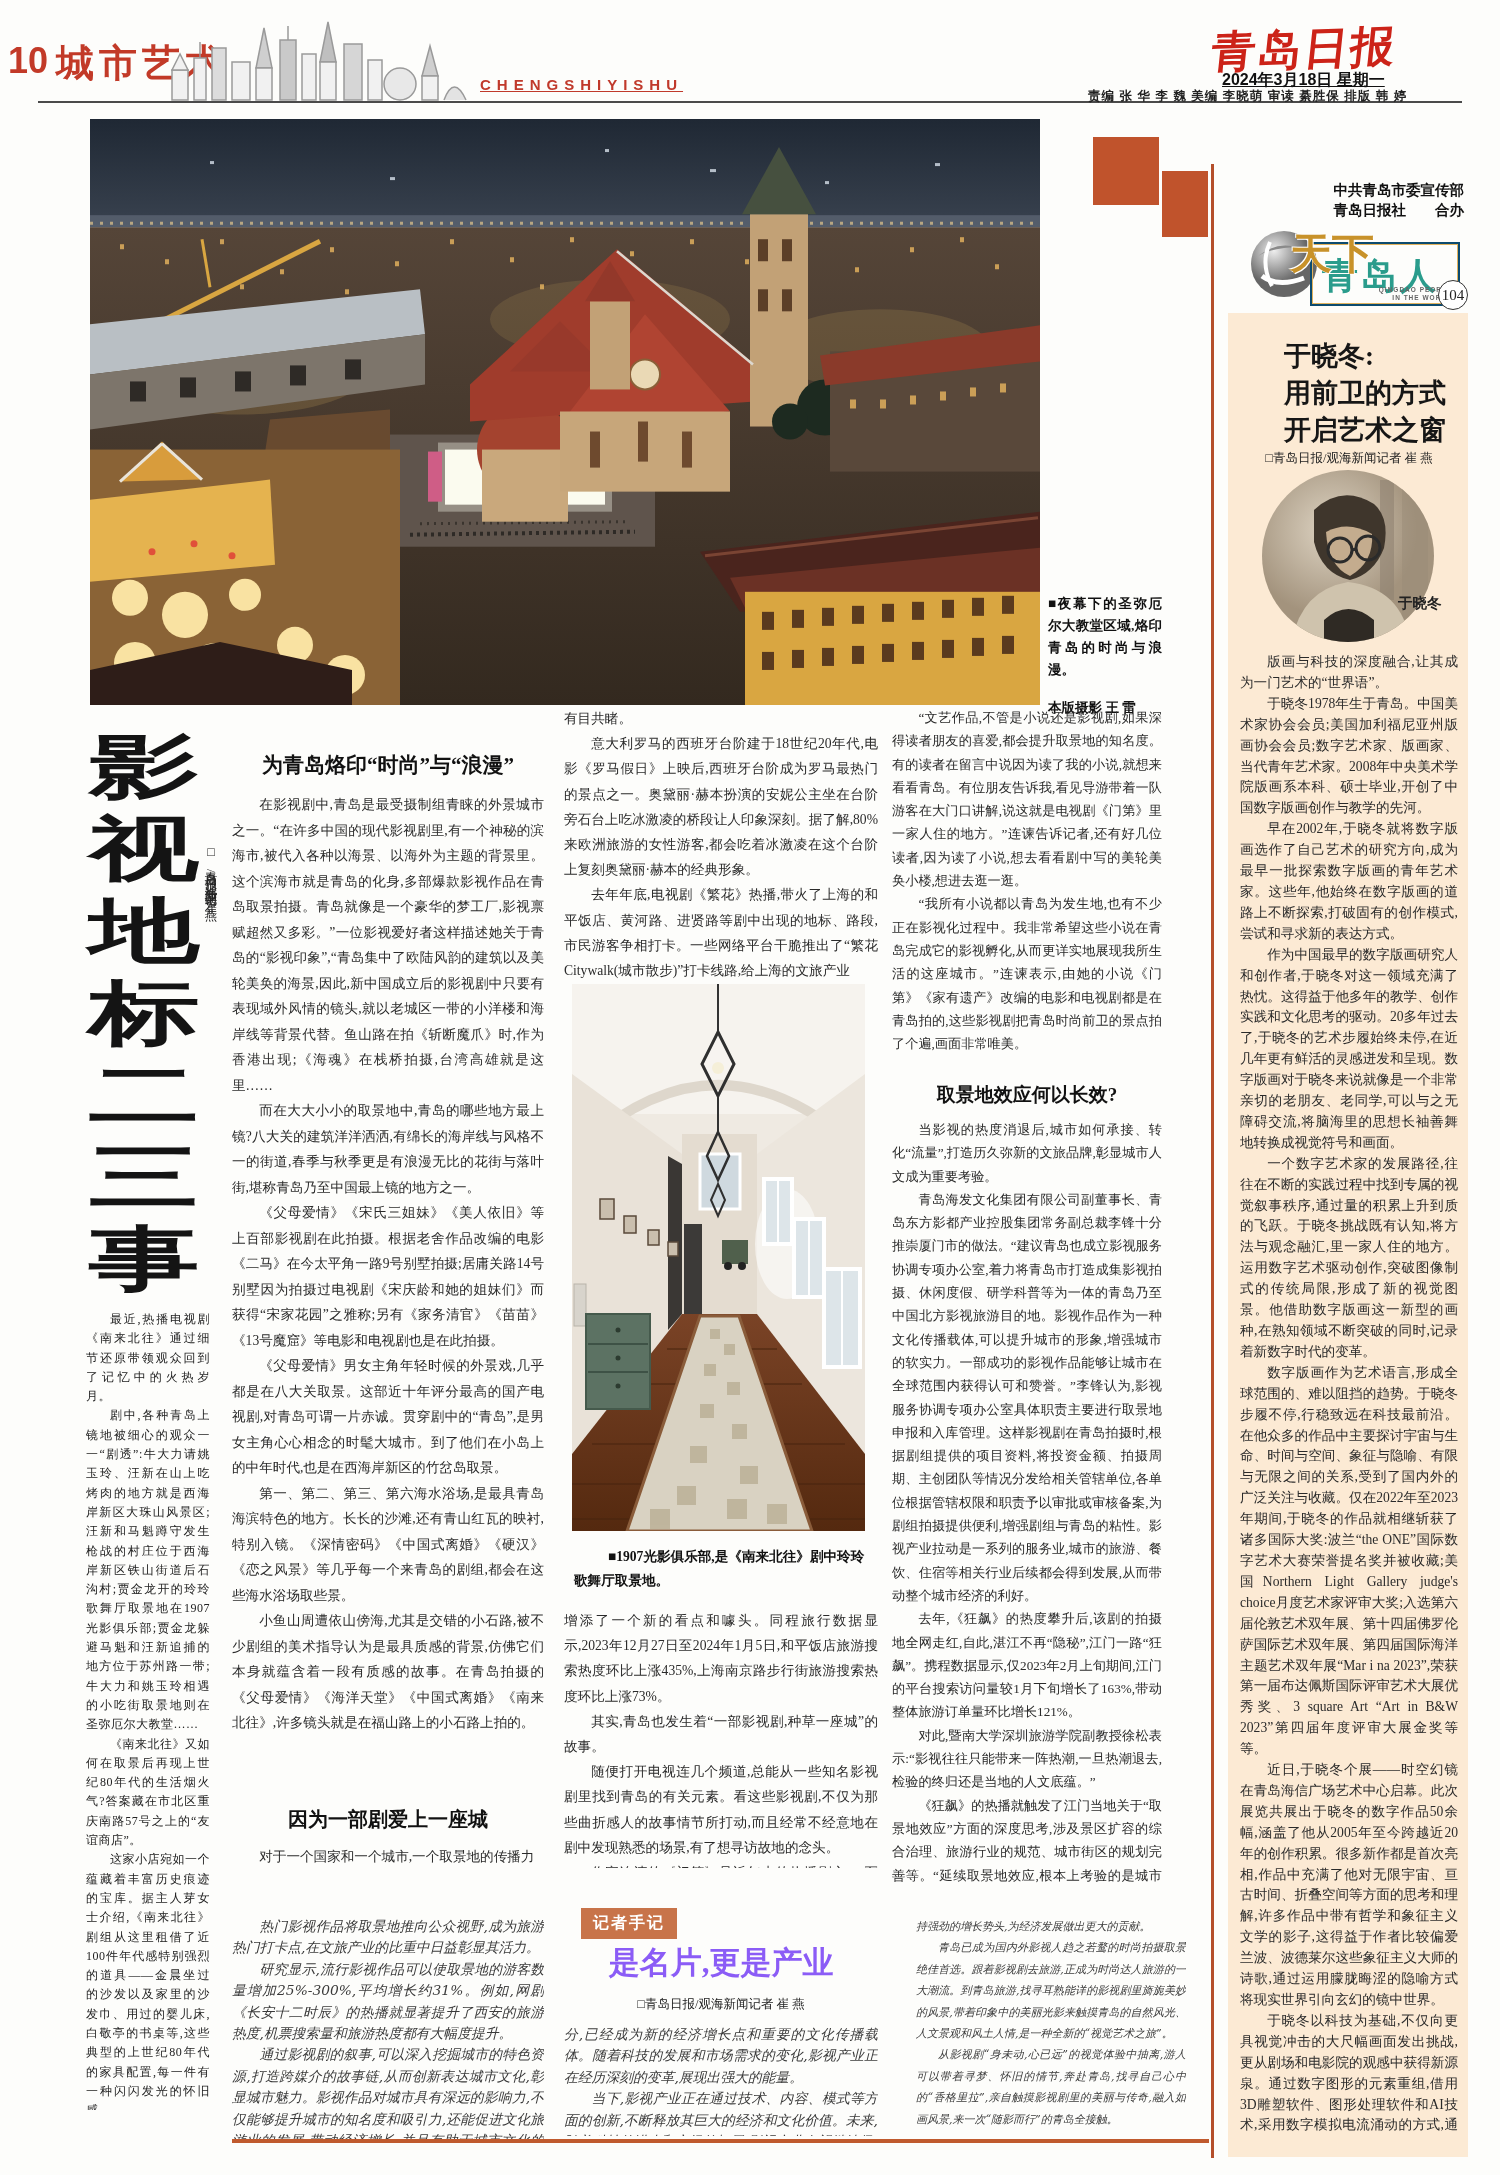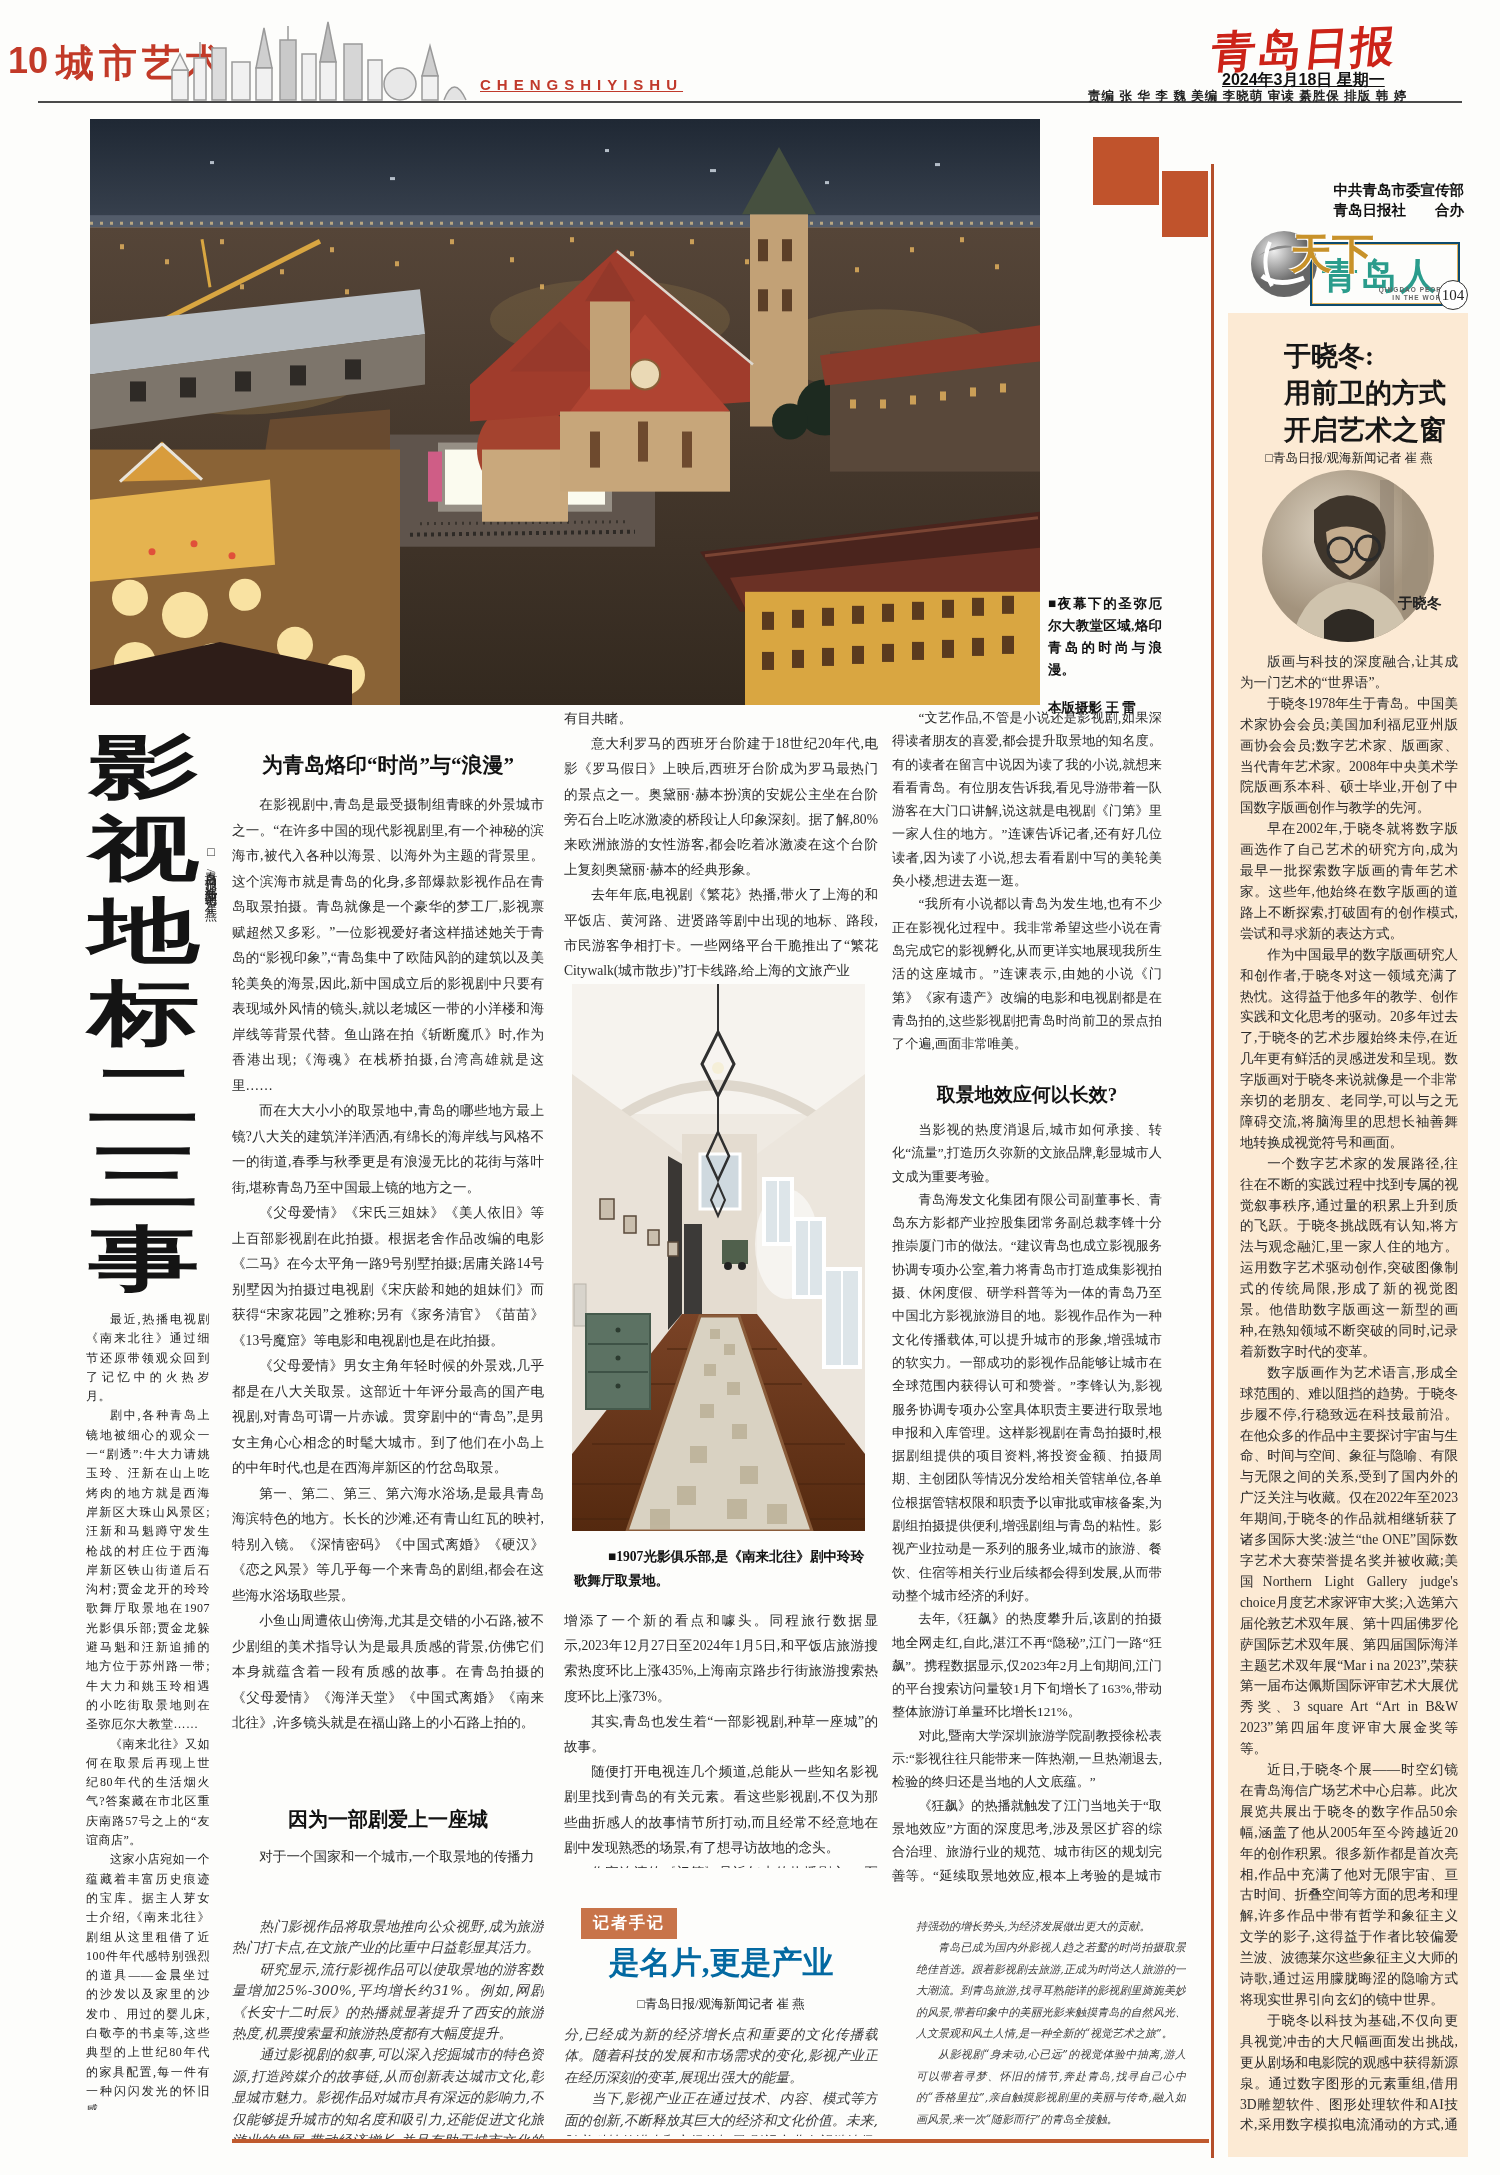--- a/index.html
+++ b/index.html
@@ -41,21 +41,21 @@
   .kaiti{font-style:italic;font-family:"DejaVu Serif",serif;color:#3a3a3a;}
   .nb1{left:232px;top:1916px;width:312px;height:224px;overflow:hidden;font-size:13.8px;line-height:21.4px;text-align:justify;}
   .col2t{left:564px;top:706px;width:314px;height:276px;overflow:hidden;
          font:13.6px/25.2px "Liberation Serif",serif;text-align:justify;}
   .corridor{left:572px;top:984px;width:293px;height:547px;overflow:hidden;}
   .corrcap{left:574px;top:1545px;width:292px;font:600 13.6px/24px "Liberation Serif",serif;color:#111;text-indent:2.5em;}
   .col2b{left:564px;top:1608px;width:314px;height:260px;overflow:hidden;
          font:13.6px/25.2px "Liberation Serif",serif;text-align:justify;}
   .nb-label{left:581px;top:1908px;background:#c8744a;color:#fff;font:bold 16px "Liberation Sans",sans-serif;
             padding:5px 12px;letter-spacing:2px;}
-  .nb-title{left:564px;top:1942px;width:314px;text-align:center;font:bold 31px "Liberation Serif",serif;color:#0369a1;}
+  .nb-title{left:564px;top:1942px;width:314px;text-align:center;font:bold 31px "Liberation Serif",serif;color:#8b5cf6;}
   .nb-byline{left:564px;top:1996px;width:314px;text-align:center;font:12.5px "Liberation Serif",serif;color:#222;}
   .nb2{left:564px;top:2024px;width:314px;height:112px;overflow:hidden;font-size:13.8px;line-height:21.4px;text-align:justify;}
   .col3t{left:892px;top:706px;width:270px;height:372px;overflow:hidden;
          font:13.2px/23.3px "Liberation Serif",serif;text-align:justify;}
   .h-sec3{left:892px;top:1082px;width:270px;text-align:center;font:bold 19px "Liberation Serif",serif;color:#111;}
   .col3b{left:892px;top:1118px;width:270px;height:774px;overflow:hidden;
          font:13.2px/23.3px "Liberation Serif",serif;text-align:justify;}
   .nb3{left:916px;top:1916px;width:270px;height:224px;overflow:hidden;font-size:11px;line-height:21.4px;text-align:justify;}
   .botrule{left:232px;top:2139px;width:977px;height:4px;background:#c05a2e;}
   

